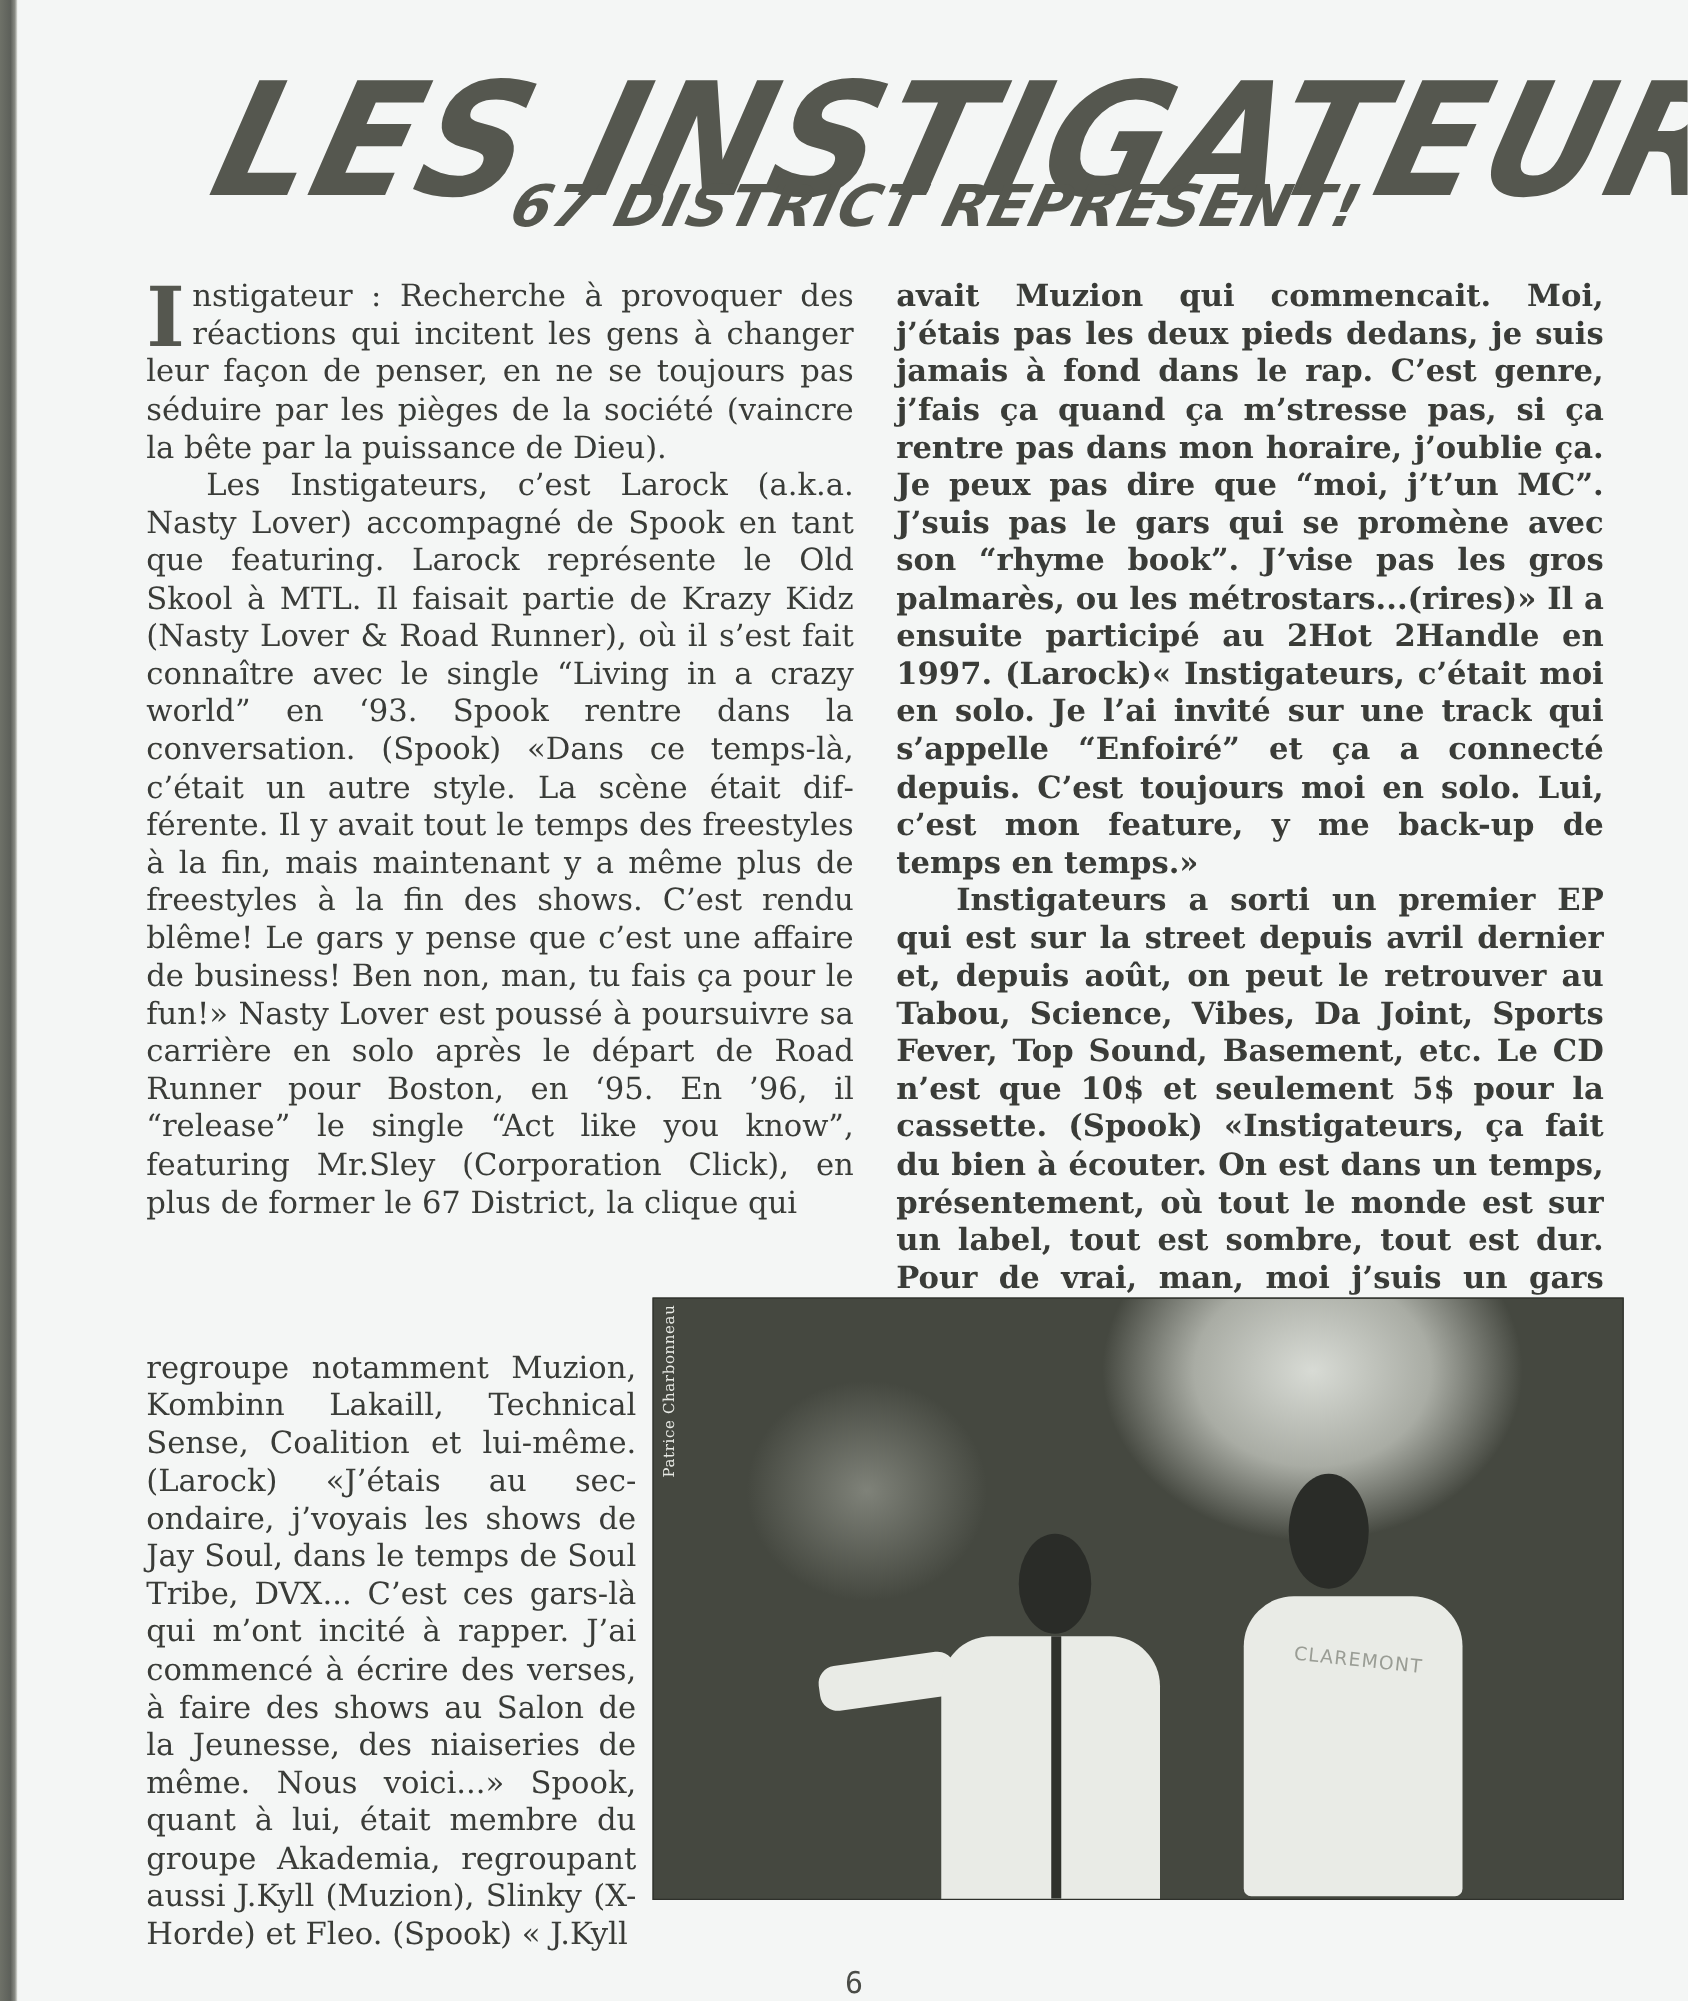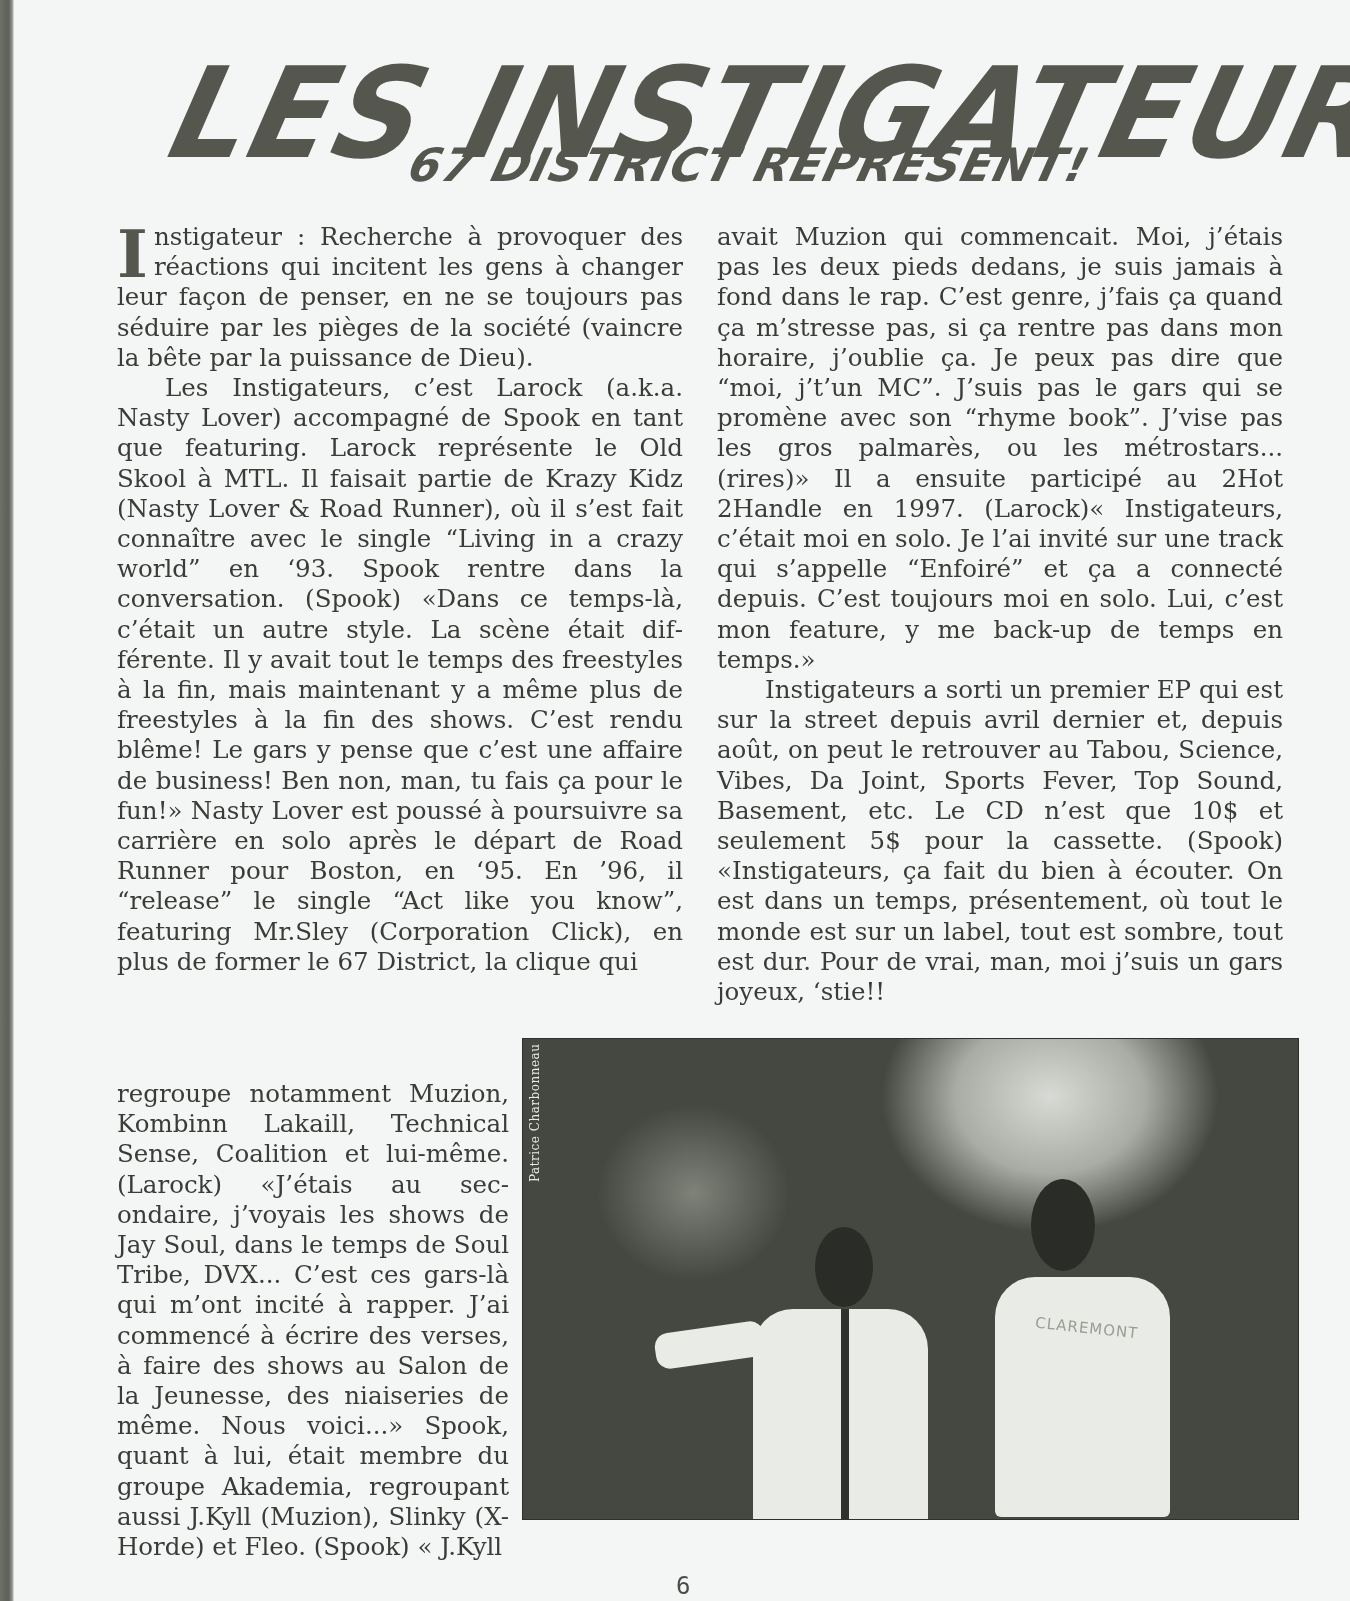--- a/index.html
+++ b/index.html
@@ -30,21 +30,21 @@
     color:#55574f; transform:skewX(-14deg);
     white-space:nowrap; text-transform:uppercase;
   }
   .col {
     position:absolute; font-size:24.5px; line-height:30.2px;
     text-align:justify; hyphens:manual;
   }
   .col p { margin:0; }
   .col-left-top { left:117px; top:222px; width:566px; }
   .col-left-bottom { left:117px; top:1079px; width:392px; }
-  .col-right { left:717px; top:222px; width:566px; }
+  .col-right { left:717px; top:222px; width:566px;font-weight:bold; }
   .indent { text-indent:48px; }
   .dropcap {
     float:left; font-size:66px; line-height:56px; margin:4px 6px 0 0;
     color:#55574f; font-weight:bold;
   }
   .photo {
     position:absolute; left:522px; top:1038px; width:775px; height:480px;
     background:
       radial-gradient(ellipse 210px 170px at 68% 12%, #d8dbd5 0%, #a9aca4 45%, rgba(80,83,76,0) 80%),
       radial-gradient(ellipse 120px 110px at 22% 32%, #7f8279 0%, rgba(80,83,76,0) 80%),

